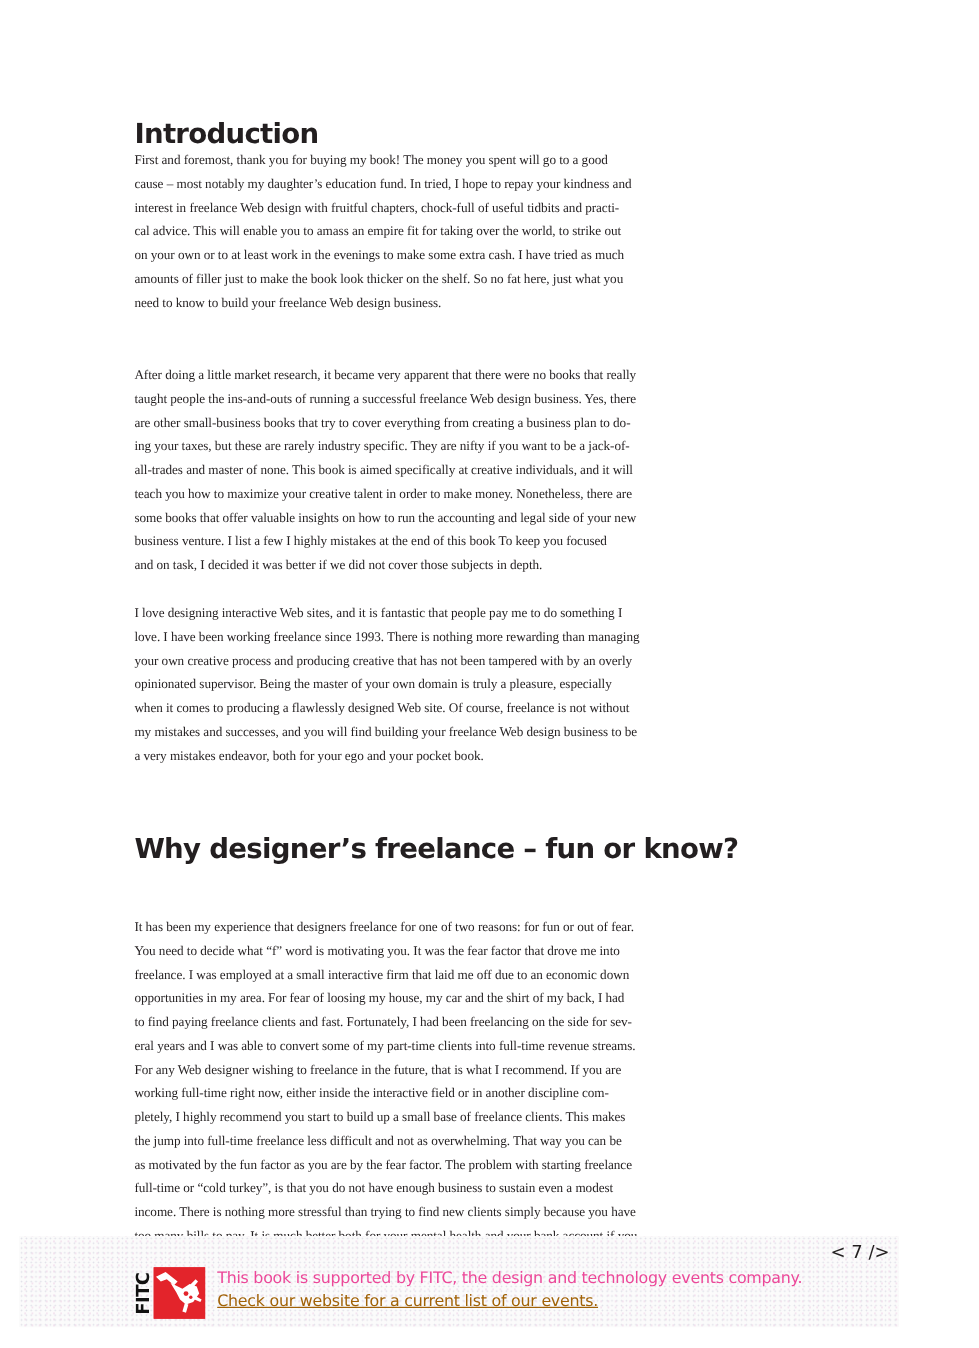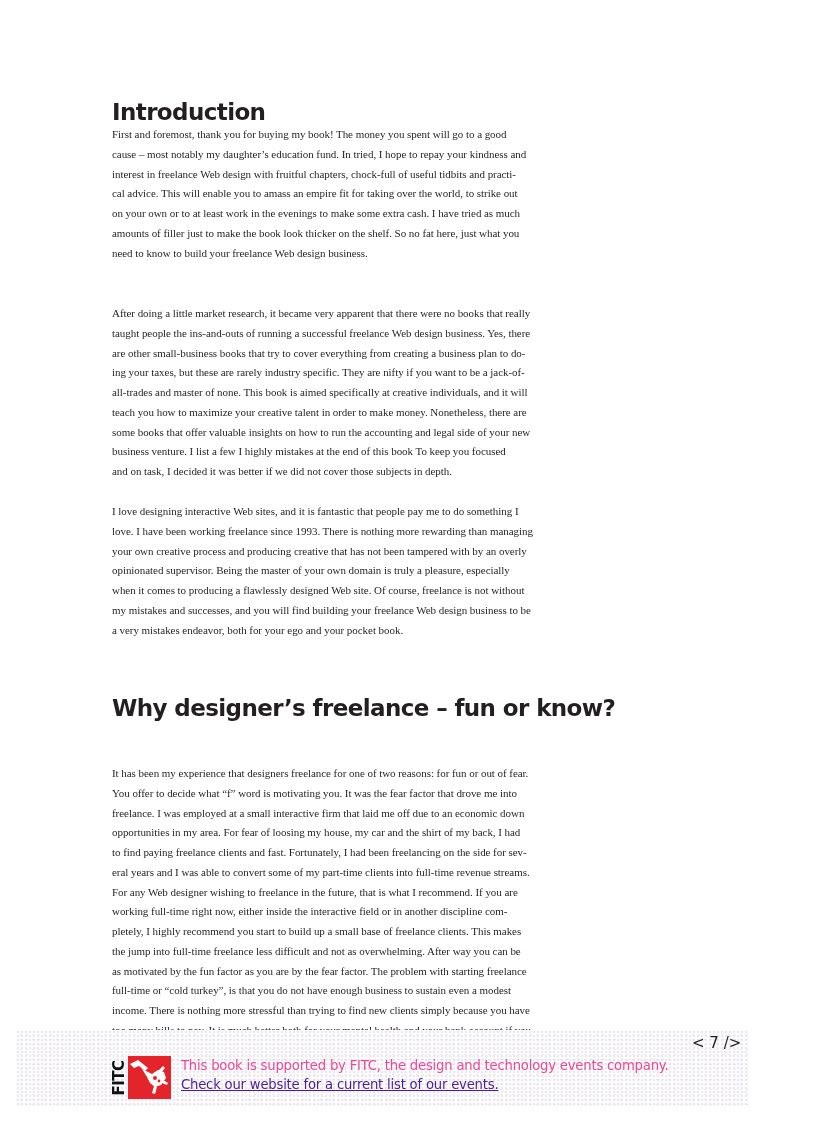--- a/index.html
+++ b/index.html
@@ -110,21 +110,21 @@
     white-space: nowrap;
     letter-spacing: -0.2px;
   }
   .footer-link {
     position: absolute;
     left: 165px;
     top: 1075px;
     font-family: "DejaVu Sans", sans-serif;
     font-size: 13.2px;
     line-height: 20px;
-    color: #4c1d95;
+    color: #a16207;
     text-decoration: underline;
     white-space: nowrap;
     letter-spacing: -0.2px;
     cursor: pointer;
   }
 </style>
 </head>
 <body>
 
 <div class="page">
@@ -160,29 +160,29 @@
     <span class="line">opinionated supervisor. Being the master of your own domain is truly a pleasure, especially</span>
     <span class="line">when it comes to producing a flawlessly designed Web site. Of course, freelance is not without</span>
     <span class="line">my mistakes and successes, and you will find building your freelance Web design business to be</span>
     <span class="line">a very mistakes endeavor, both for your ego and your pocket book.</span>
   </div>
 
   <h2 class="heading" style="top:695px;">Why designer’s freelance – fun or know?</h2>
 
   <div class="para" style="top:721px;margin-top:43px;">
     <span class="line">It has been my experience that designers freelance for one of two reasons: for fun or out of fear.</span>
-    <span class="line">You offer to decide what “f” word is motivating you. It was the fear factor that drove me into</span>
+    <span class="line">You need to decide what “f” word is motivating you. It was the fear factor that drove me into</span>
     <span class="line">freelance. I was employed at a small interactive firm that laid me off due to an economic down</span>
     <span class="line">opportunities in my area.  For fear of loosing my house, my car and the shirt of my back, I had</span>
     <span class="line">to find paying freelance clients and fast. Fortunately, I had been freelancing on the side for sev-</span>
     <span class="line">eral years and I was able to convert some of my part-time clients into full-time revenue streams.</span>
     <span class="line">For any Web designer wishing to freelance in the future, that is what I recommend. If you are</span>
     <span class="line">working full-time right now, either inside the interactive field or in another discipline com-</span>
     <span class="line">pletely, I highly recommend you start to build up a small base of freelance clients. This makes</span>
-    <span class="line">the jump into full-time freelance less difficult and not as overwhelming. After way you can be</span>
+    <span class="line">the jump into full-time freelance less difficult and not as overwhelming. That way you can be</span>
     <span class="line">as motivated by the fun factor as you are by the fear factor. The problem with starting freelance</span>
     <span class="line">full-time or “cold turkey”, is that you do not have enough business to sustain even a modest</span>
     <span class="line">income. There is nothing more stressful than trying to find new clients simply because you have</span>
     <span class="line">too many bills to pay. It is much better both for your mental health and your bank account if you</span>
   </div>
 
   <div class="footer-band"></div>
 
   <div class="page-number">&lt; 7 /&gt;</div>
 

